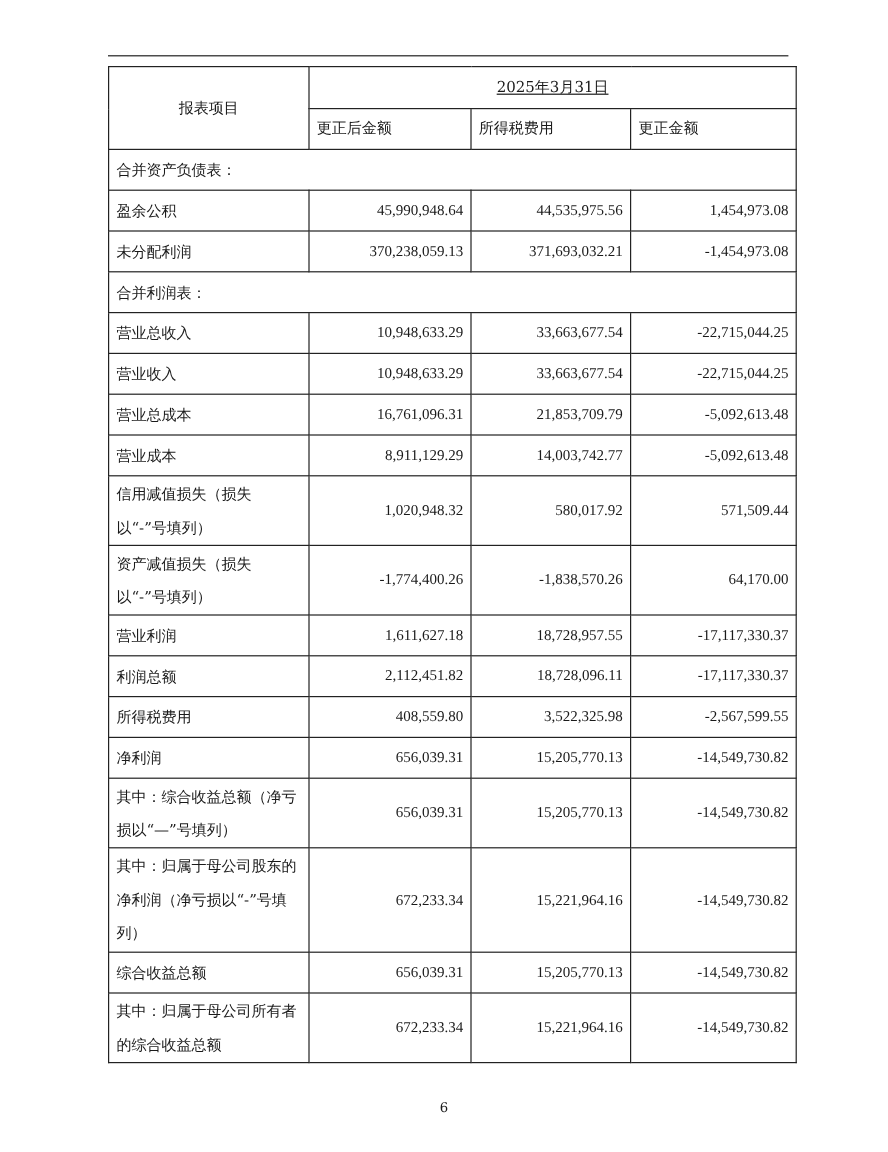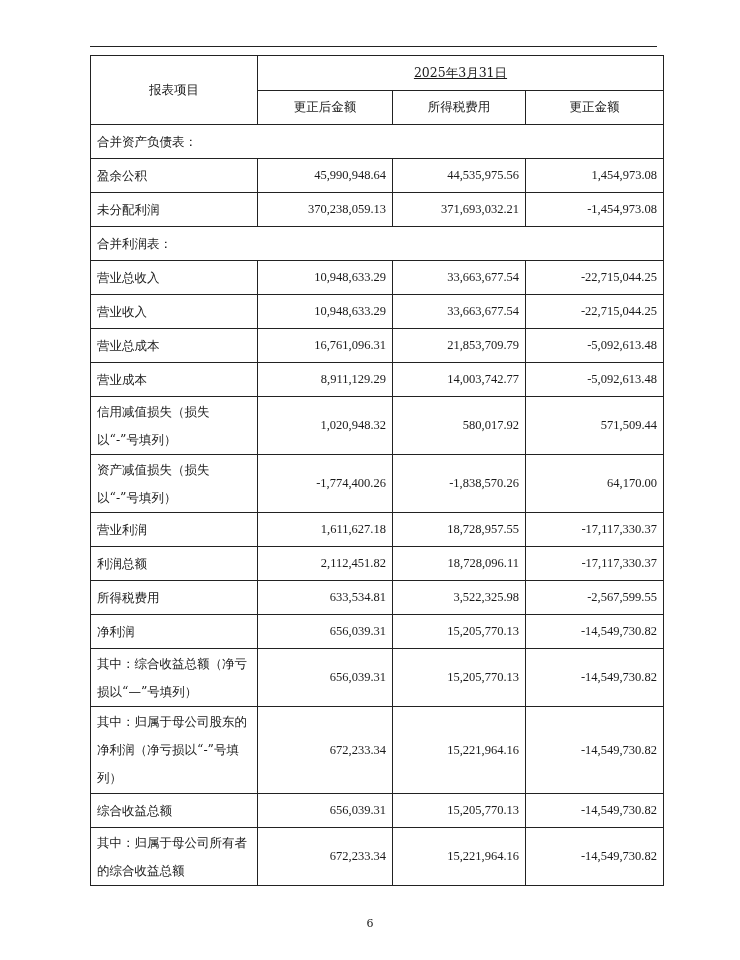--- a/index.html
+++ b/index.html
@@ -4,21 +4,21 @@
 <style>
   html,body{margin:0;padding:0;background:#ffffff;}
   body{width:740px;height:960px;position:relative;overflow:hidden;
        font-family:"DejaVu Serif","Liberation Serif",serif;color:#1a1a1a;}
   .top-rule{position:absolute;left:90px;top:46px;width:567px;height:0;border-top:1px solid #222;}
   table.fin{position:absolute;left:90px;top:55px;width:573px;border-collapse:collapse;table-layout:fixed;font-size:12.5px;}
   table.fin td, table.fin th{border:1px solid #222;padding:0 6px;font-weight:normal;}
   col.c0{width:167px;} col.c1{width:135px;} col.c2{width:133px;} col.c3{width:138px;}
   .hdr-item{text-align:center;vertical-align:middle;}
   .hdr-date{text-align:center;height:34px;text-decoration:underline;}
-  .hdr-sub{text-align:center;height:33px;}
+  .hdr-sub{text-align:left;height:33px;}
   .section td{height:33px;font-weight:bold;margin-left:16px;}
   .row td{height:33px;}
   .row.tall td{height:57px;}
   .row.tall3 td{height:86px;}
   .label{text-align:left;line-height:28px;}
   .num{text-align:right;white-space:nowrap;font-family:Liberation Serif, serif;}
   .page-num{position:absolute;top:917px;left:0;width:740px;text-align:center;font-size:11px;}
 </style>
 </head>
 <body>
@@ -107,21 +107,21 @@
       <td class="num">-17,117,330.37</td>
     </tr>
     <tr class="row">
       <td class="label">利润总额</td>
       <td class="num">2,112,451.82</td>
       <td class="num">18,728,096.11</td>
       <td class="num">-17,117,330.37</td>
     </tr>
     <tr class="row">
       <td class="label">所得税费用</td>
-      <td class="num">633,534.81</td>
+      <td class="num">408,559.80</td>
       <td class="num">3,522,325.98</td>
       <td class="num">-2,567,599.55</td>
     </tr>
     <tr class="row">
       <td class="label">净利润</td>
       <td class="num">656,039.31</td>
       <td class="num">15,205,770.13</td>
       <td class="num">-14,549,730.82</td>
     </tr>
     <tr class="row tall">

